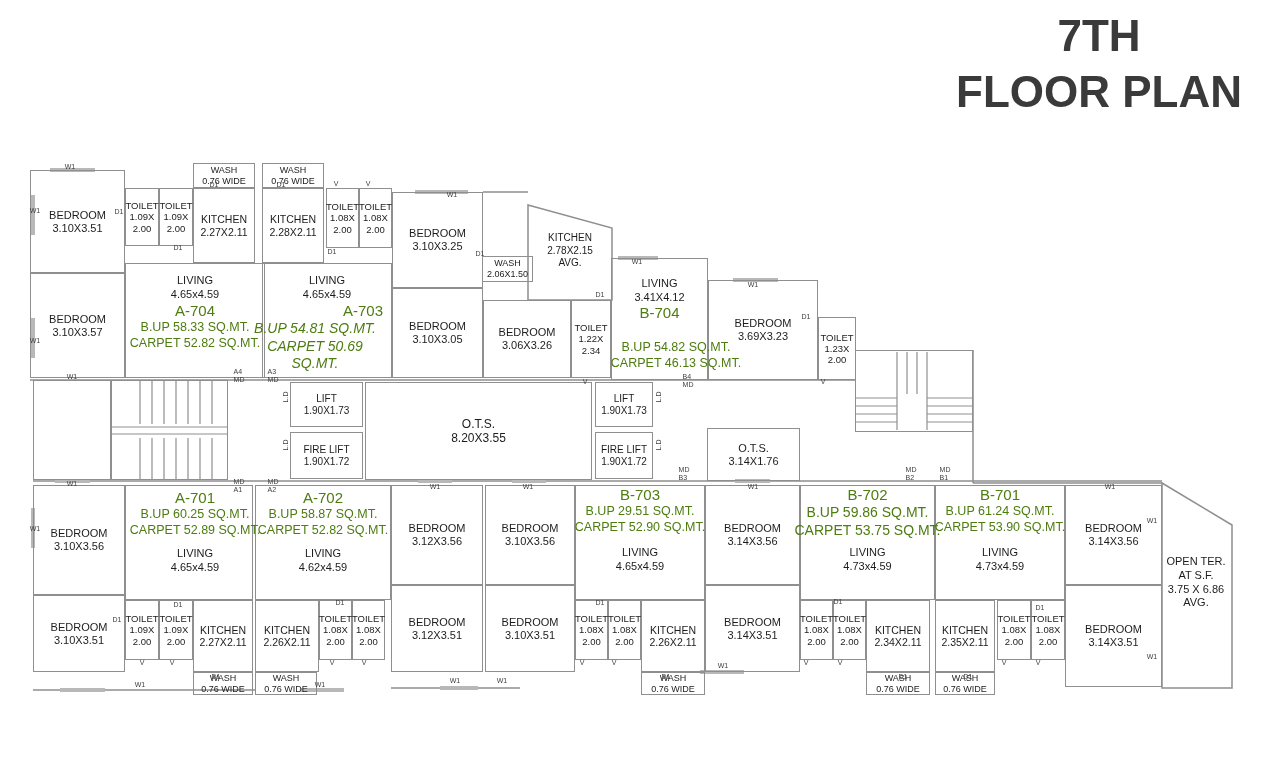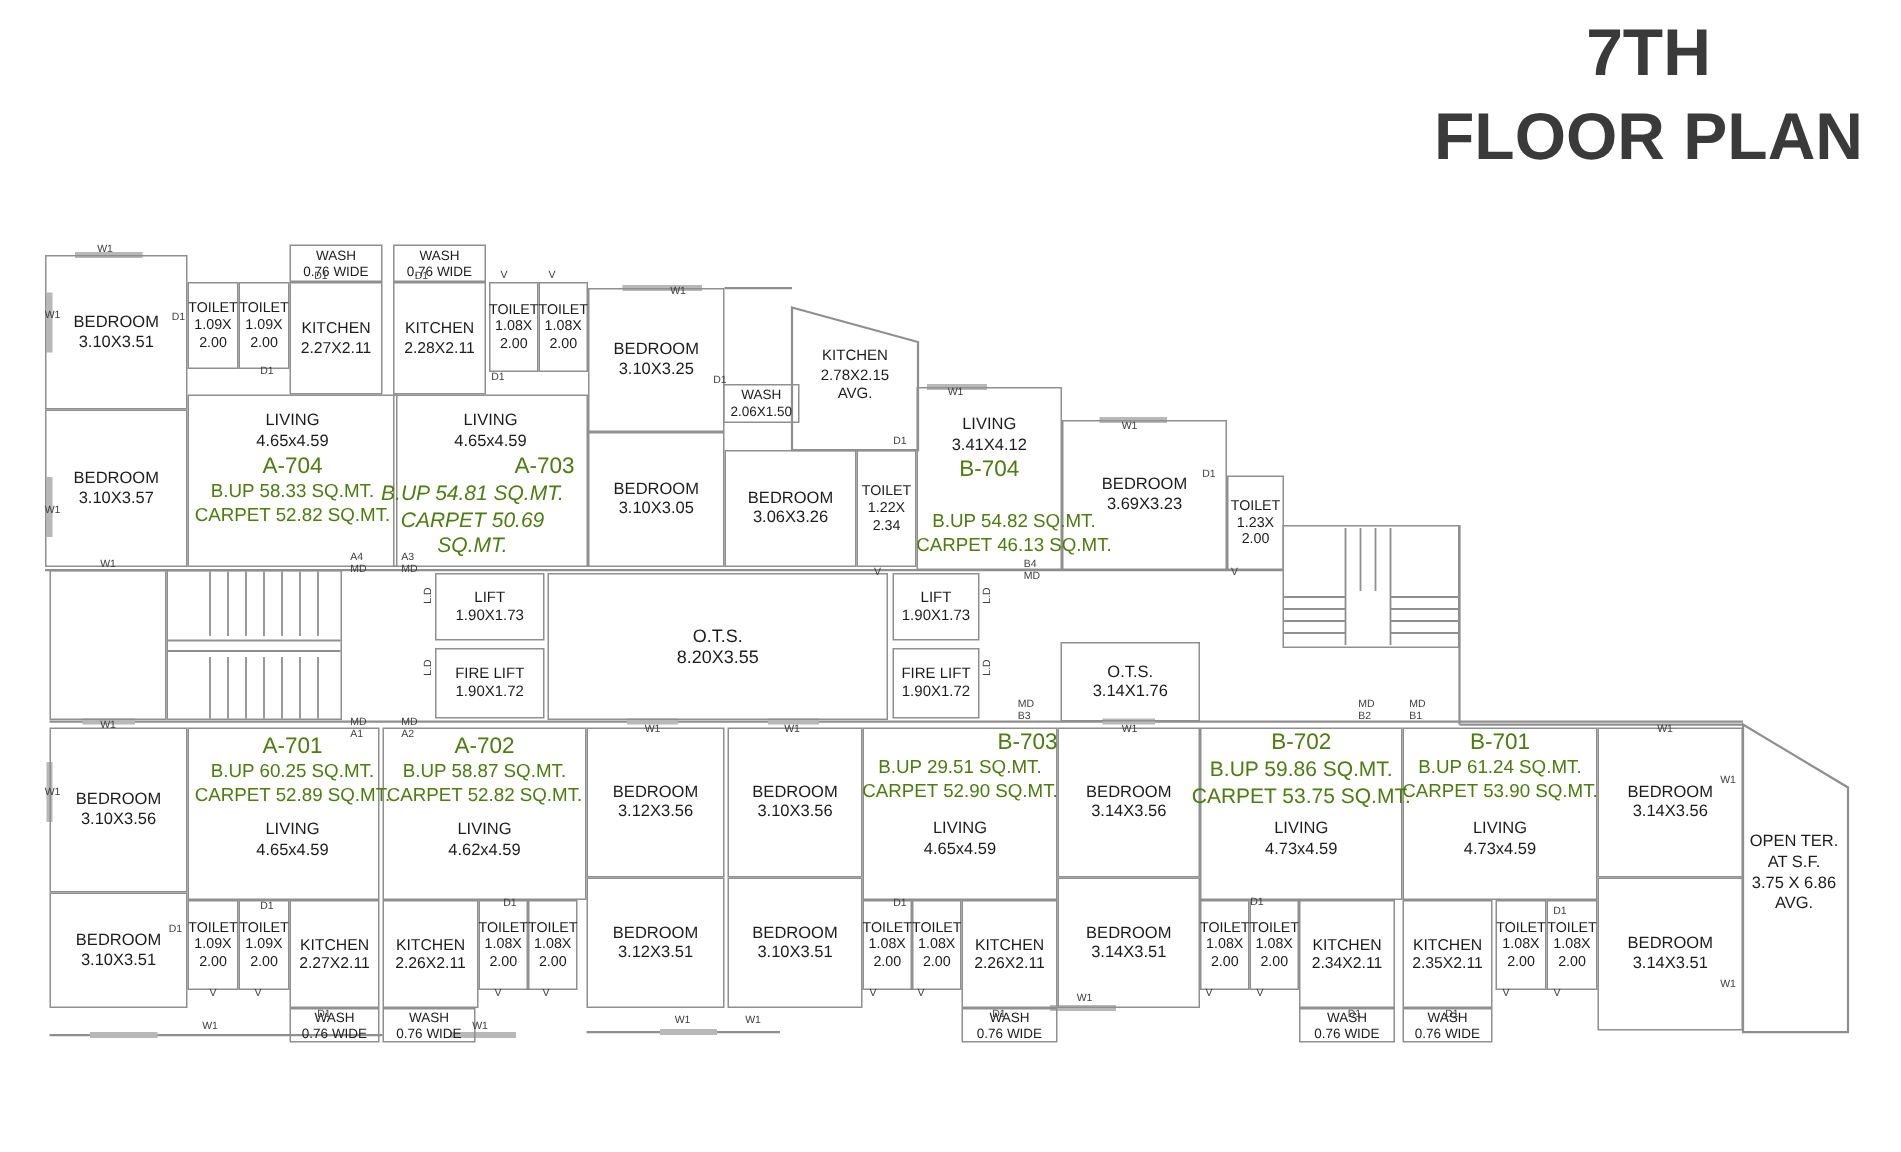--- a/index.html
+++ b/index.html
@@ -202,21 +202,21 @@
       <div class="txt red" style="left: 125px; top: 489px; width: 140px; font-size: 15px;">A-701</div>
       <div class="txt red" style="left: 117px; top: 507px; width: 156px; font-size: 12.5px;">B.UP 60.25 SQ.MT.
 CARPET 52.89 SQ.MT.</div>
       <div class="txt" style="left: 125px; top: 547px; width: 140px; font-size: 11px;">LIVING
 4.65x4.59</div>
       <div class="txt red" style="left: 255px; top: 489px; width: 136px; font-size: 15px;">A-702</div>
       <div class="txt red" style="left: 247px; top: 507px; width: 152px; font-size: 12.5px;">B.UP 58.87 SQ.MT.
 CARPET 52.82 SQ.MT.</div>
       <div class="txt" style="left: 255px; top: 547px; width: 136px; font-size: 11px;">LIVING
 4.62x4.59</div>
-      <div class="txt red" style="left: 575px; top: 486px; width: 130px; font-size: 15px; padding-left: 45px;">B-703</div>
+      <div class="txt red" style="left: 575px; top: 486px; width: 130px; font-size: 15px;">B-703</div>
       <div class="txt red" style="left: 567px; top: 504px; width: 146px; font-size: 12.5px;">B.UP 29.51 SQ.MT.
 CARPET 52.90 SQ.MT.</div>
       <div class="txt" style="left: 575px; top: 546px; width: 130px; font-size: 11px;">LIVING
 4.65x4.59</div>
       <div class="txt red" style="left: 800px; top: 486px; width: 135px; font-size: 15px;">B-702</div>
       <div class="txt red" style="left: 792px; top: 504px; width: 151px; font-size: 14px;">B.UP 59.86 SQ.MT.
 CARPET 53.75 SQ.MT.</div>
       <div class="txt" style="left: 800px; top: 546px; width: 135px; font-size: 11px;">LIVING
 4.73x4.59</div>
       <div class="txt red" style="left: 935px; top: 486px; width: 130px; font-size: 15px;">B-701</div>

